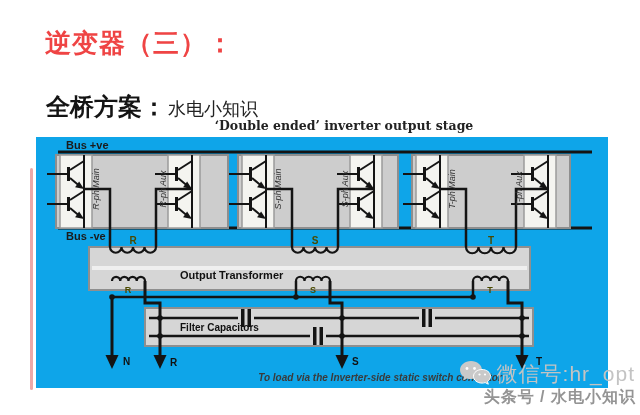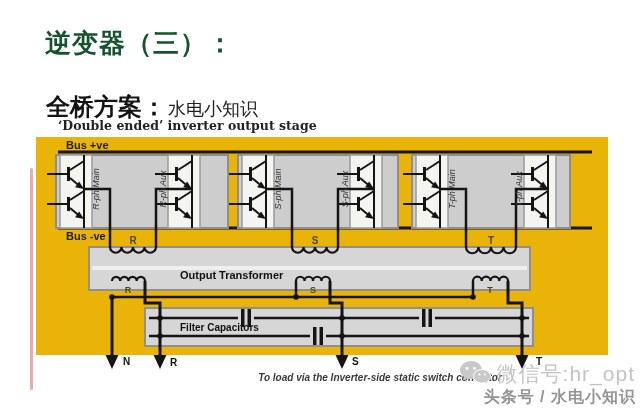--- a/index.html
+++ b/index.html
@@ -2,33 +2,33 @@
 <html><head>
 <meta charset="utf-8">
 <style>
   html,body{margin:0;padding:0;}
   body{
     width:640px;height:415px;position:relative;overflow:hidden;
     background:#ffffff;font-family:"Liberation Sans",sans-serif;
   }
   .slide-title{
     position:absolute;left:45px;top:26px;
-    font-size:26px;font-weight:bold;color:#14532d;letter-spacing:1px;
+    font-size:26px;font-weight:bold;color:#ef4444;letter-spacing:1px;
   }
   .subtitle{position:absolute;left:46px;top:91px;white-space:nowrap;}
   .subtitle .lead{font-size:24px;font-weight:bold;color:#141414;}
   .subtitle .rest{font-size:18px;font-weight:500;color:#222222;margin-left:2px;}
   .diagram-title{
-    position:absolute;left:58px;top:118px;width:572px;
+    position:absolute;left:58px;top:118px;width:572px;text-align:center;
     font-family:"DejaVu Serif","Liberation Serif",serif;
     font-size:12.5px;font-weight:bold;color:#222222;
   }
   .yellow-panel{
-    position:absolute;left:36px;top:137px;width:572px;height:218px;
-    background:#eab308;
+    position:absolute;left:36px;top:137px;width:572px;height:251px;
+    background:#0ea5e9;
   }
   .red-accent{
     position:absolute;left:30px;top:168px;width:3px;height:222px;
     background:#e89a9a;opacity:.85;border-radius:2px;
   }
   .wm-line1{
     position:absolute;right:5px;top:360px;display:flex;align-items:flex-start;gap:6px;
     font-size:21px;color:#c3c3c3;letter-spacing:1px;white-space:nowrap;
   }
   .wm-line2{

